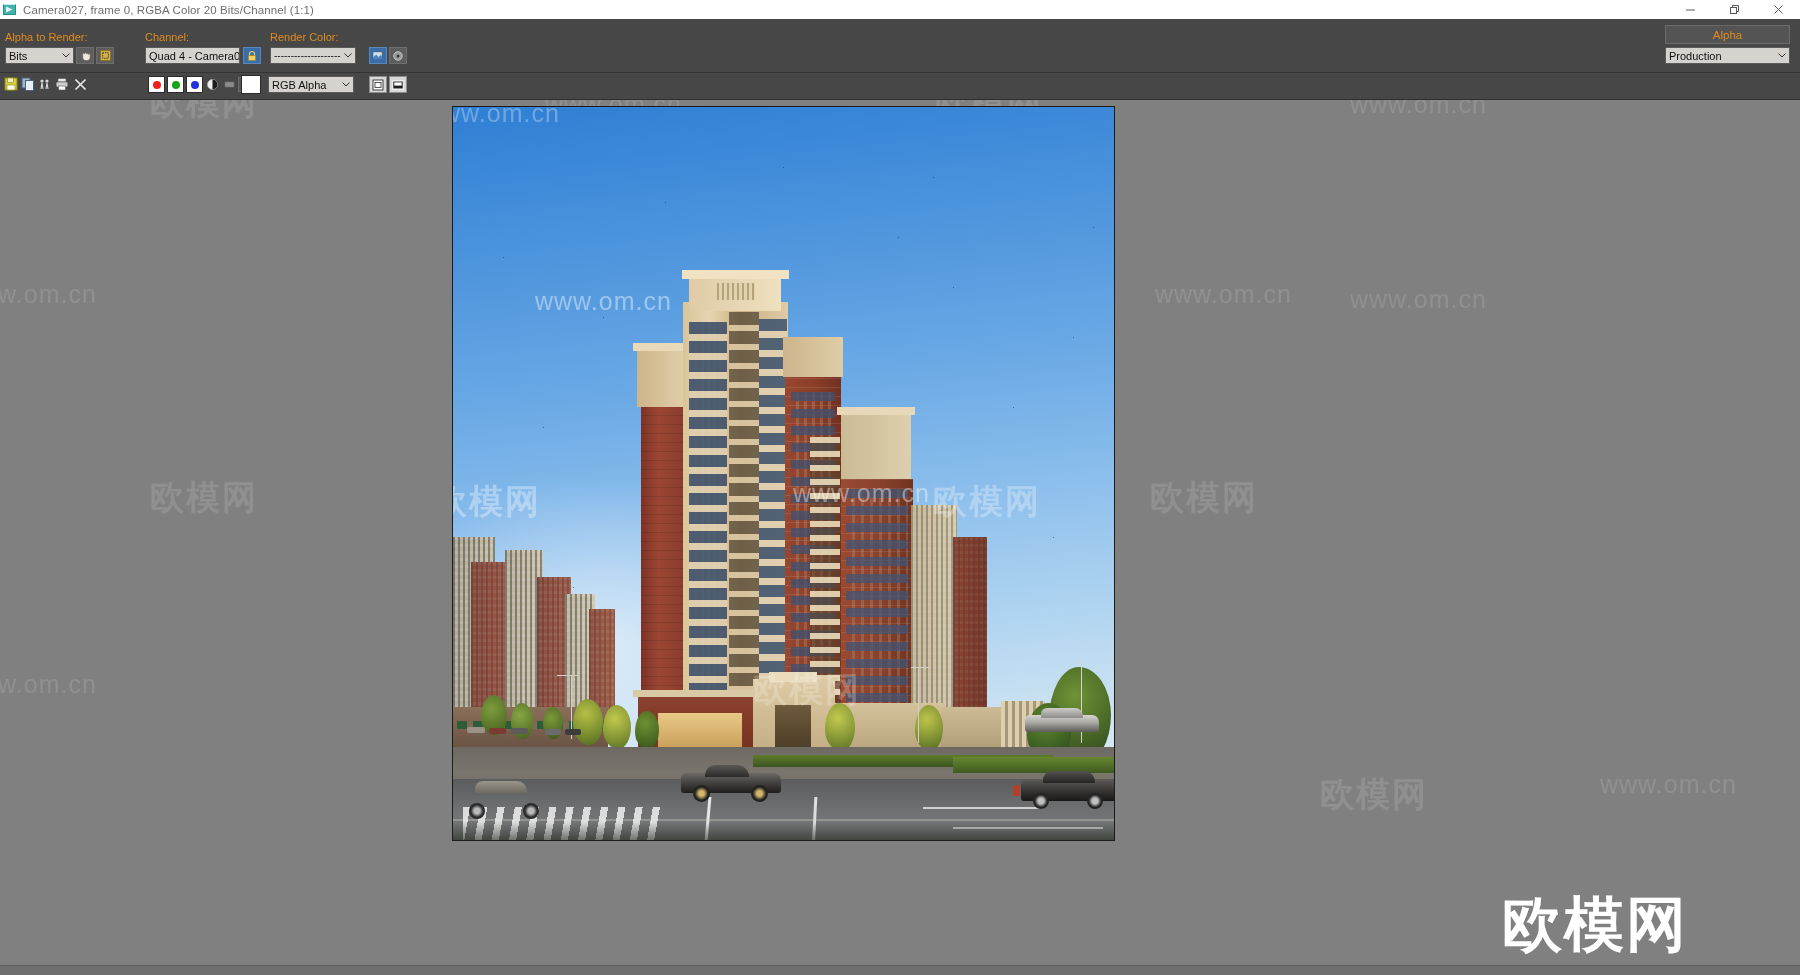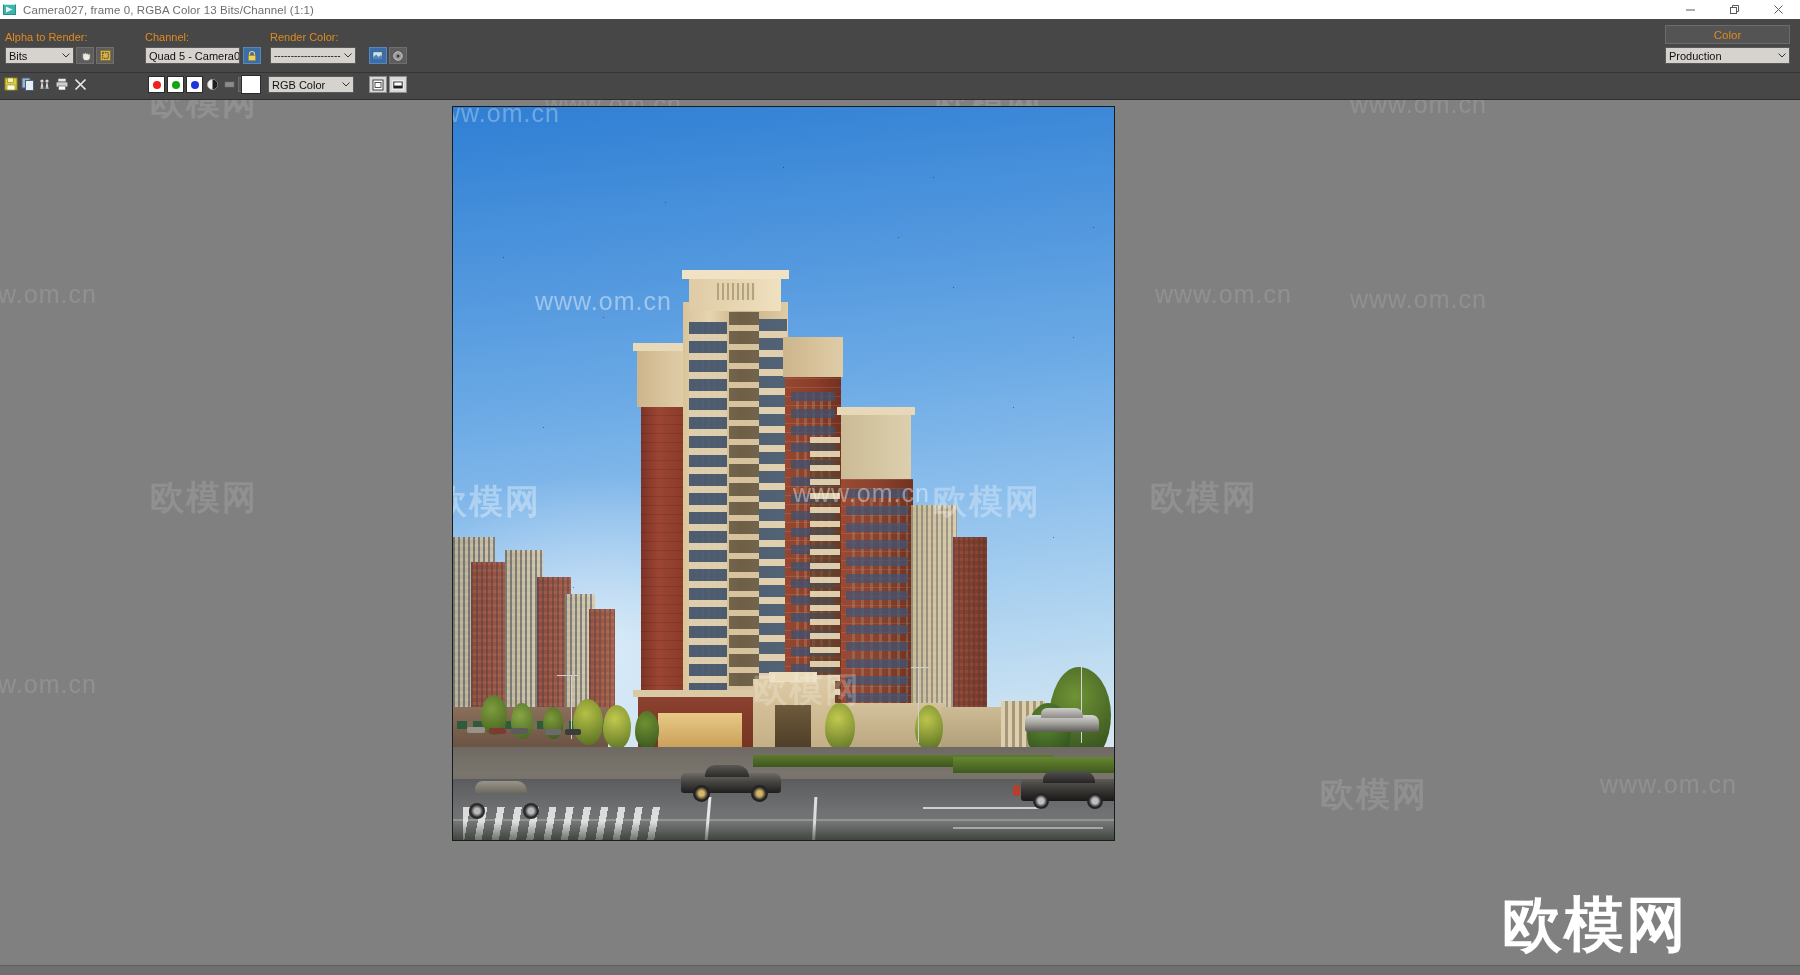--- a/index.html
+++ b/index.html
@@ -268,21 +268,21 @@
 <div id="app">
 
   <div class="titlebar">
     <div class="title-icon">
       <svg width="13" height="13" viewBox="0 0 13 13">
         <rect x="0.5" y="1.5" width="12" height="10" fill="#3fb4ad" stroke="#2a8d87"></rect>
         <path d="M3 3.5 L9.5 6.5 L3 9.5 Z" fill="#e8f7f6"></path>
         <path d="M0.5 1.5 L12.5 1.5" stroke="#bff0ec"></path>
       </svg>
     </div>
-    <div class="title-text">Camera027, frame 0, RGBA Color 13 Bits/Channel (1:1)</div>
+    <div class="title-text">Camera027, frame 0, RGBA Color 20 Bits/Channel (1:1)</div>
     <div class="win-controls">
       <div class="win-btn">
         <svg width="11" height="11" viewBox="0 0 11 11">
             <line x1="1" y1="6" x2="10" y2="6" stroke="#5a5a5a" stroke-width="1"></line>
           </svg>
       </div>
       <div class="win-btn">
         <svg width="11" height="11" viewBox="0 0 11 11">
           <rect x="1.5" y="3.5" width="6" height="6" fill="none" stroke="#5a5a5a"></rect>
           <path d="M3.5 3.5 V1.5 H9.5 V7.5 H7.5" fill="none" stroke="#5a5a5a"></path>
@@ -317,21 +317,21 @@
       </div>
       <div class="tbtn" style="left:96px; top:28px; width:18px; height:17px;">
         <svg width="13" height="13" viewBox="0 0 14 14">
           <rect x="1.5" y="1.5" width="11" height="11" fill="#d3b24e" stroke="#8a6f24"></rect>
           <rect x="4" y="4" width="6" height="6" fill="none" stroke="#2c2c2c" stroke-dasharray="1.5 1"></rect>
         </svg>
       </div>
 
       <div class="grp-label" style="left:145px; top:12px;">Channel:</div>
       <div class="combo" style="left:145px; top:28px; width:95px;">
-        <span>Quad 5 - Camera0</span>
+        <span>Quad 4 - Camera0</span>
 
       </div>
       <div class="tbtn" style="left:243px; top:28px; width:18px; height:17px; background:#3a6ea8; border-color:#5a86b8;">
         <svg width="12" height="12" viewBox="0 0 12 12">
           <path d="M3.5 5.5 V4a2.5 2.5 0 015 0v1.5" fill="none" stroke="#f0d060" stroke-width="1.1"></path>
           <rect x="2.5" y="5.5" width="7" height="5" fill="#f0d060" stroke="#a8860f" stroke-width="0.6"></rect>
         </svg>
       </div>
 
       <div class="grp-label" style="left:270px; top:12px;">Render Color:</div>
@@ -350,21 +350,21 @@
           <circle cx="9" cy="3.3" r="1.1" fill="#f2d86a"></circle>
         </svg>
       </div>
       <div class="tbtn" style="left:389px; top:28px; width:18px; height:17px;">
         <svg width="12" height="12" viewBox="0 0 12 12">
           <circle cx="6" cy="6" r="4.3" fill="#9b9b9b" stroke="#cfcfcf" stroke-width="0.8"></circle>
           <circle cx="6" cy="6" r="1.5" fill="#3a3a3a"></circle>
         </svg>
       </div>
 
-      <div class="render-btn" style="right:10px; top:6px; width:125px; height:19px;">Color</div>
+      <div class="render-btn" style="right:10px; top:6px; width:125px; height:19px;">Alpha</div>
       <div class="combo" style="right:10px; top:28px; width:125px;">
         <span>Production</span>
         <span class="caret">
           <svg width="8" height="5" viewBox="0 0 8 5">
               <path d="M0.5 0.5 L4 4 L7.5 0.5" fill="none" stroke="#333"></path>
             </svg>
         </span>
       </div>
     </div>
 
@@ -423,21 +423,21 @@
       </div>
       <div class="tbtn flat" style="left:222px; top:3px; width:15px; height:17px;">
         <svg width="11" height="11" viewBox="0 0 11 11">
           <rect x="1" y="3" width="9" height="5" fill="#8c8c8c" stroke="#6e6e6e" stroke-width="0.6"></rect>
         </svg>
       </div>
       <div style="position:absolute; left:238px; top:4px; width:22px; height:15px; background:#575757; border:1px solid #6a6a6a; box-sizing:border-box;"></div>
       <div style="position:absolute; left:241px; top:2px; width:20px; height:19px; background:#ffffff; border:1px solid #2b2b2b; box-sizing:border-box;"></div>
 
       <div class="combo" style="left:268px; top:3px; width:86px;">
-        <span>RGB Color</span>
+        <span>RGB Alpha</span>
         <span class="caret">
           <svg width="8" height="5" viewBox="0 0 8 5">
               <path d="M0.5 0.5 L4 4 L7.5 0.5" fill="none" stroke="#333"></path>
             </svg>
         </span>
       </div>
 
       <div class="tbtn" style="left:369px; top:3px; width:18px; height:17px; background:#d8d8d8; border-color:#8d8d8d;">
         <svg width="12" height="12" viewBox="0 0 12 12">
           <rect x="1" y="1" width="10" height="10" fill="#fafafa" stroke="#2f2f2f" stroke-width="0.9"></rect>

